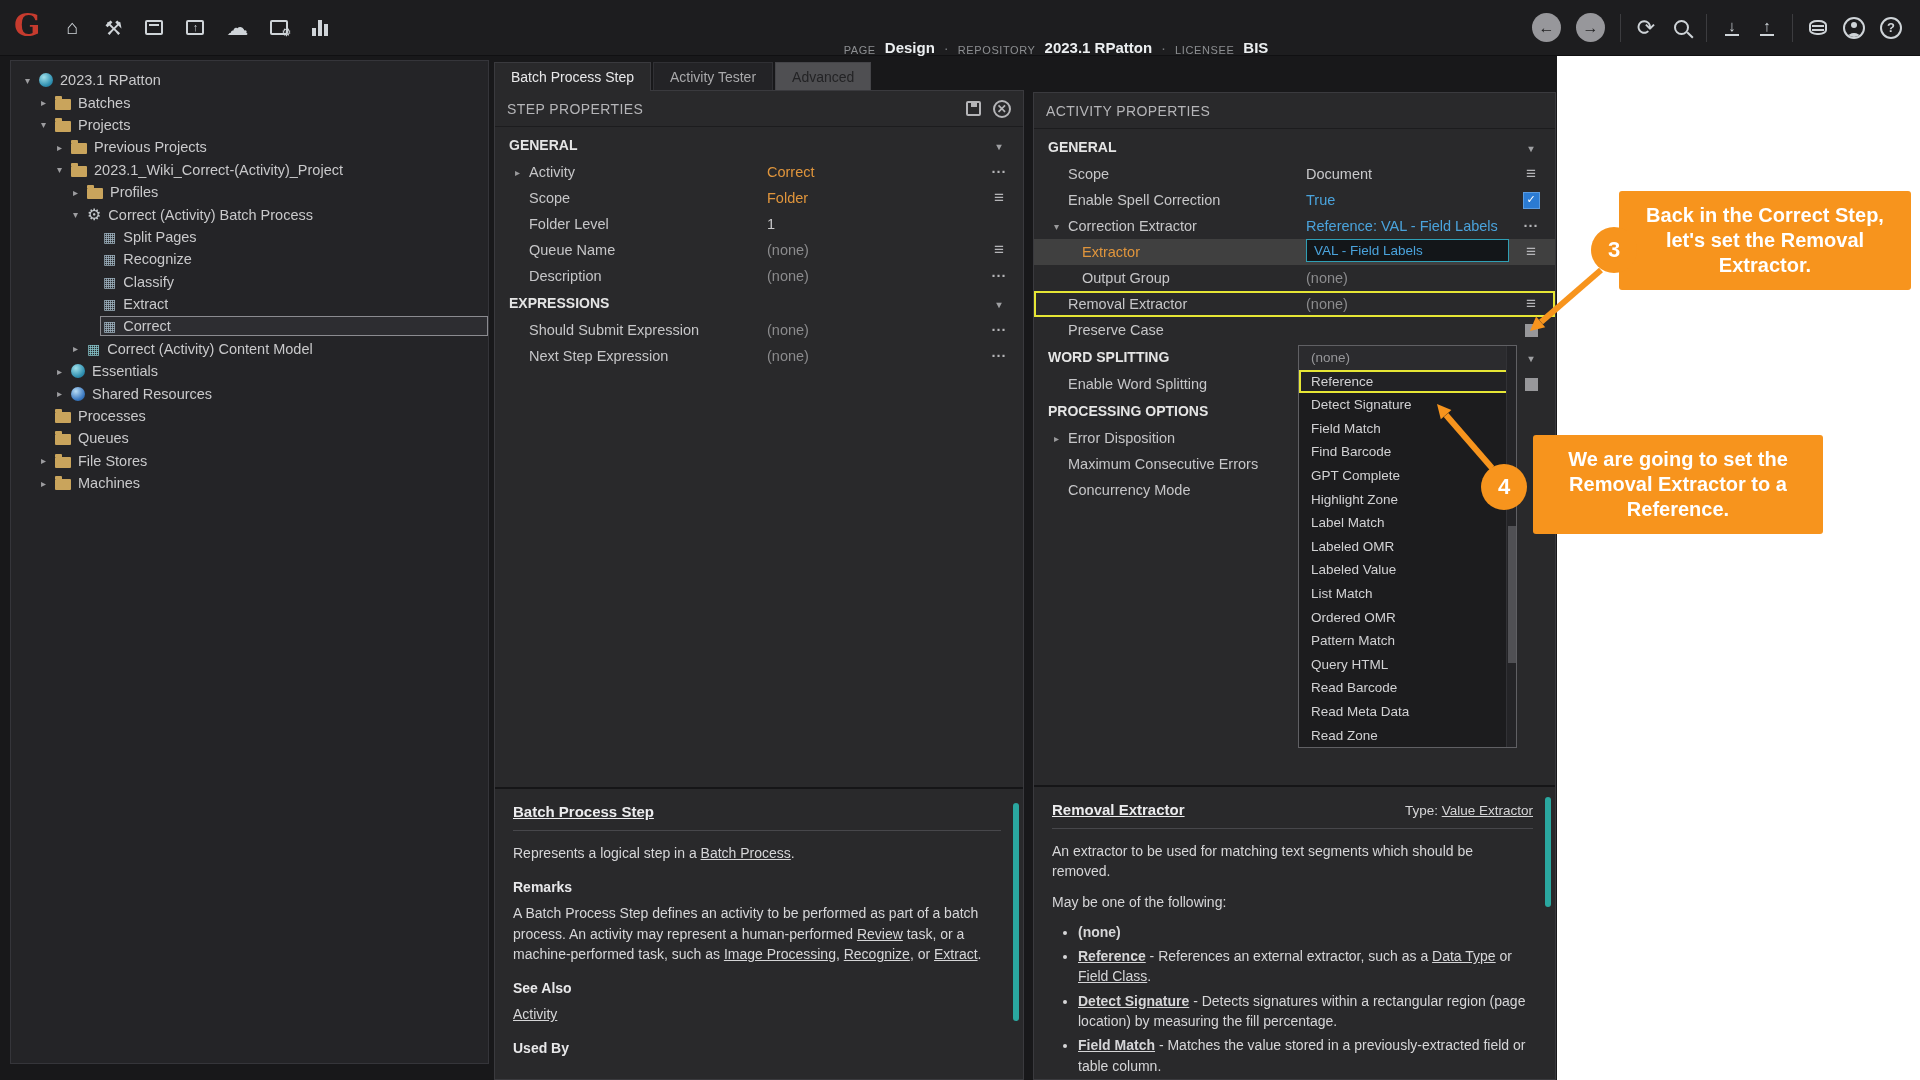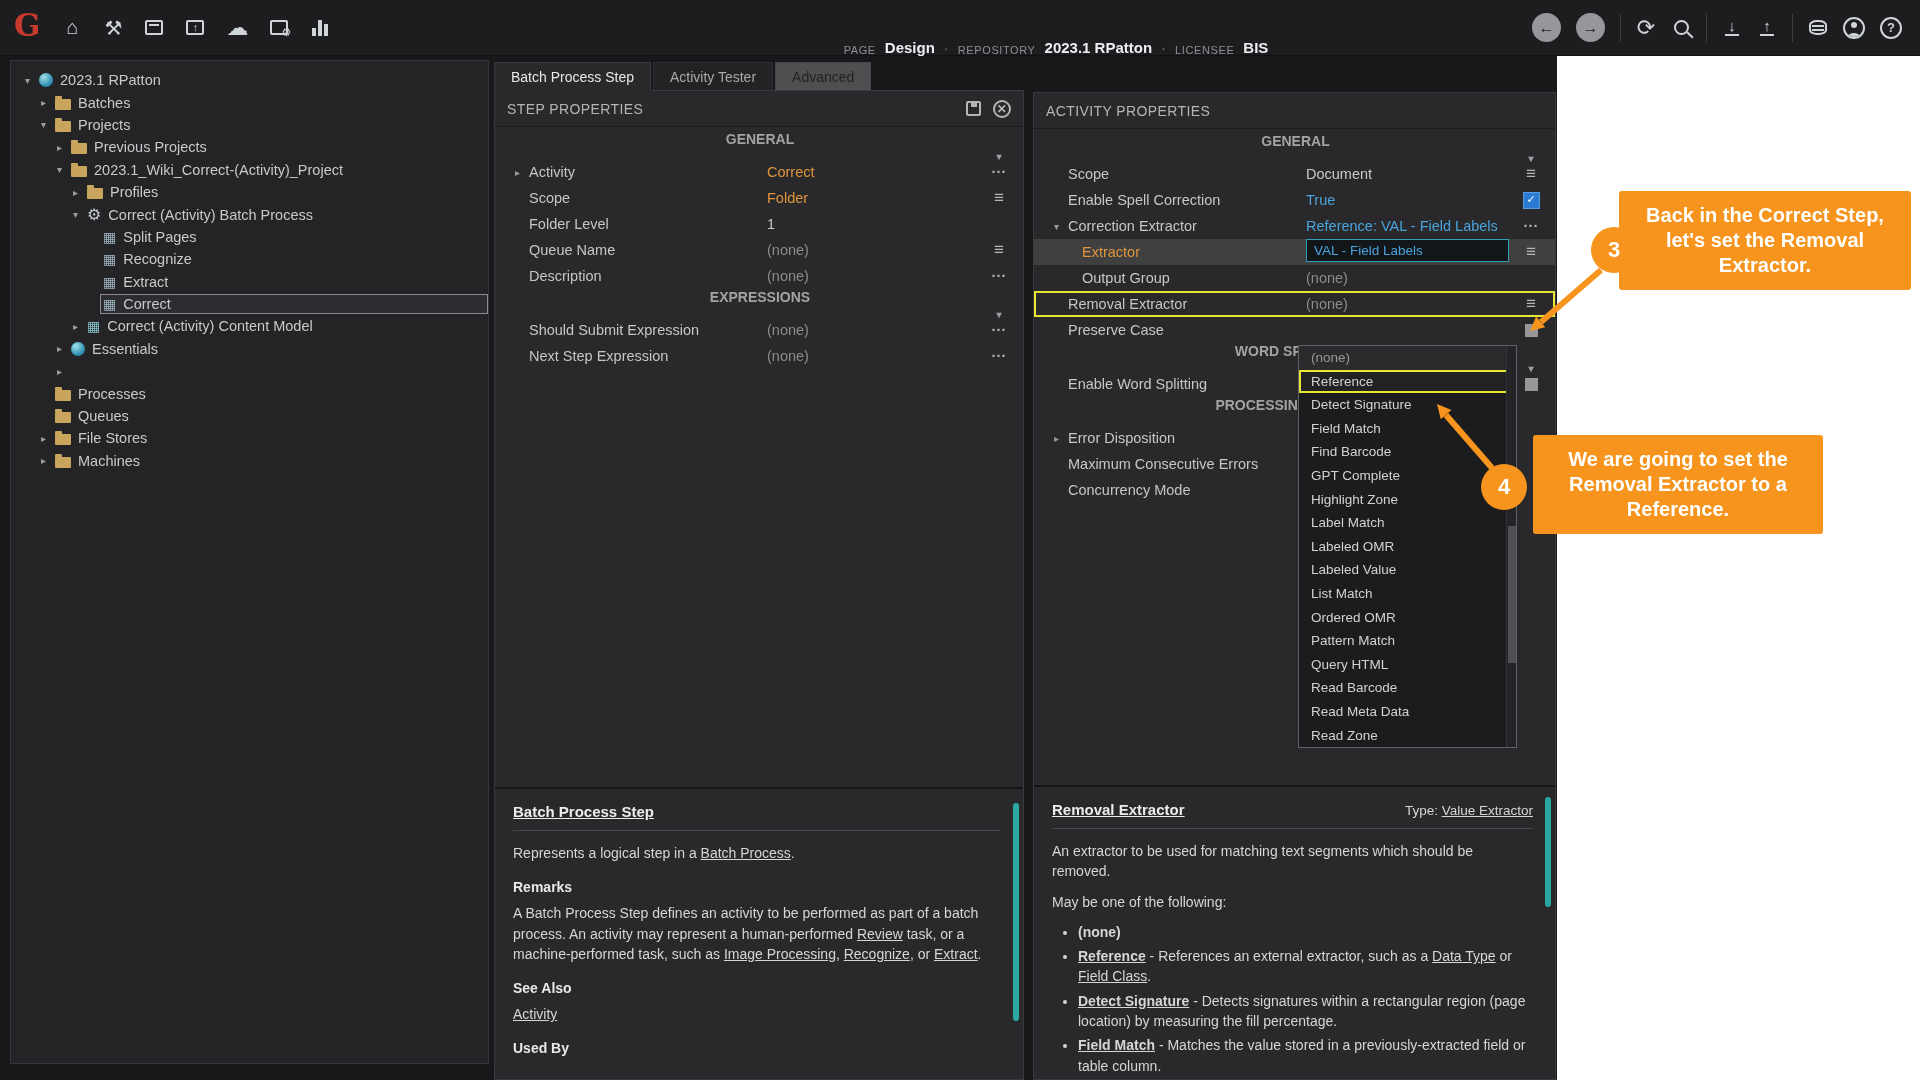--- a/index.html
+++ b/index.html
@@ -57,21 +57,21 @@
   .ic-step::before{content:"▦";color:#9fb3c0;font-size:14px;}
   .ic-model::before{content:"▦";color:#86c3c9;font-size:14px;}
   .tlabel{overflow:hidden;text-overflow:ellipsis;}
 
   
   .props-head{height:36px;flex:none;display:flex;align-items:center;padding:0 12px;color:#b5b5b8;font-size:14px;letter-spacing:.4px;border-bottom:1px solid #1c1c1e;}
   .i-save{width:15px;height:15px;border:2px solid #b5b5b8;border-radius:2px;position:relative;margin-left:auto;margin-right:12px;cursor:pointer;}
   .i-save::before{content:"";position:absolute;top:-1px;left:3px;width:6px;height:5px;background:#b5b5b8;}
   .i-closec{width:18px;height:18px;border:2px solid #b5b5b8;border-radius:50%;display:flex;align-items:center;justify-content:center;font-size:12px;font-weight:700;color:#b5b5b8;cursor:pointer;}
   .props{flex:none;padding-top:4px;overflow:hidden;}
-  .prop-section{height:28px;display:flex;align-items:center;padding:0 12px 0 14px;color:#a3a3a3;font-weight:700;font-size:14px;flex-direction:column;}
+  .prop-section{height:28px;display:flex;align-items:center;padding:0 12px 0 14px;color:#e5e5e5;font-weight:700;font-size:14px;}
   .sec-end{margin-left:auto;width:24px;text-align:center;cursor:pointer;}
   .sec-end::before{content:"▾";font-size:10px;color:#9fa0a3;}
   .prop-row{height:26px;display:flex;align-items:center;padding:0 12px 0 20px;font-size:14.5px;}
   .row-arrow{width:14px;flex:none;color:#9a9a9c;font-size:10px;}
   .row-label{flex:none;width:238px;color:#c6c6c8;overflow:hidden;white-space:nowrap;}
   .lbl-orange{color:#e0953c;}
   .row-value{flex:1;color:#c9c9cb;white-space:nowrap;overflow:hidden;}
   .v-muted{color:#8b8b8d;}.v-orange{color:#e0953c;}.v-blue{color:#4aa3dc;}
   .row-valwrap{flex:1;}
   .input-box{display:inline-block;width:calc(100% - 10px);border:1px solid #2f9fb5;background:#131619;color:#4aa3dc;padding:2px 7px;font-size:13.5px;line-height:17px;white-space:nowrap;overflow:hidden;cursor:text;}
@@ -263,20 +263,27 @@
         <span class="twisty"></span>
         <span class="tree-inner">
           <span class="ticon ic-step"></span>
           <span class="tlabel">Recognize</span>
         </span>
       </div>
       <div class="tree-row" style="padding-left: 72px;">
         <span class="twisty"></span>
         <span class="tree-inner">
           <span class="ticon ic-step"></span>
+          <span class="tlabel">Classify</span>
+        </span>
+      </div>
+      <div class="tree-row" style="padding-left: 72px;">
+        <span class="twisty"></span>
+        <span class="tree-inner">
+          <span class="ticon ic-step"></span>
           <span class="tlabel">Extract</span>
         </span>
       </div>
       <div class="tree-row" style="padding-left: 72px;">
         <span class="twisty"></span>
         <span class="tree-inner selected">
           <span class="ticon ic-step"></span>
           <span class="tlabel">Correct</span>
         </span>
       </div>
@@ -289,20 +296,24 @@
       </div>
       <div class="tree-row" style="padding-left: 40px;">
         <span class="twisty">▸</span>
         <span class="tree-inner">
           <span class="ticon ic-repo"></span>
           <span class="tlabel">Essentials</span>
         </span>
       </div>
       <div class="tree-row" style="padding-left: 40px;">
         <span class="twisty">▸</span>
+        <span class="tree-inner">
+          <span class="ticon ic-shared"></span>
+          <span class="tlabel">Shared Resources</span>
+        </span>
       </div>
       <div class="tree-row" style="padding-left: 24px;">
         <span class="twisty"></span>
         <span class="tree-inner">
           <span class="ticon ic-folder"></span>
           <span class="tlabel">Processes</span>
         </span>
       </div>
       <div class="tree-row" style="padding-left: 24px;">
         <span class="twisty"></span>

